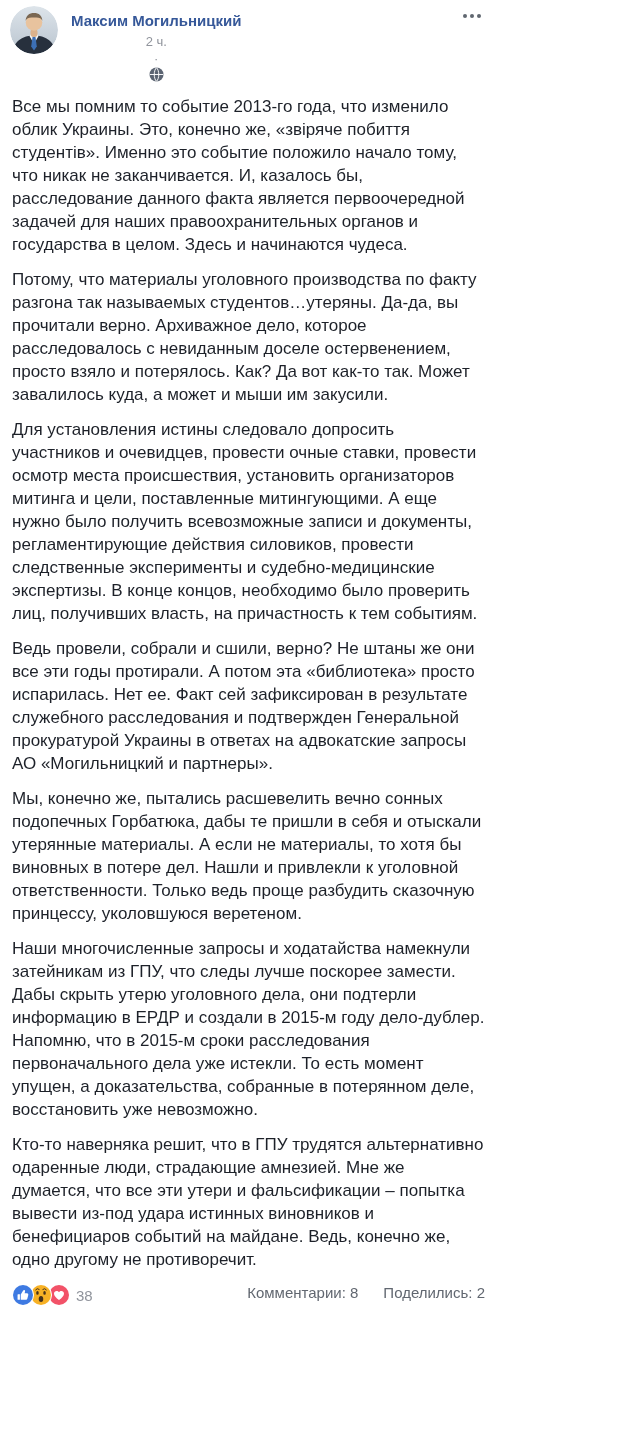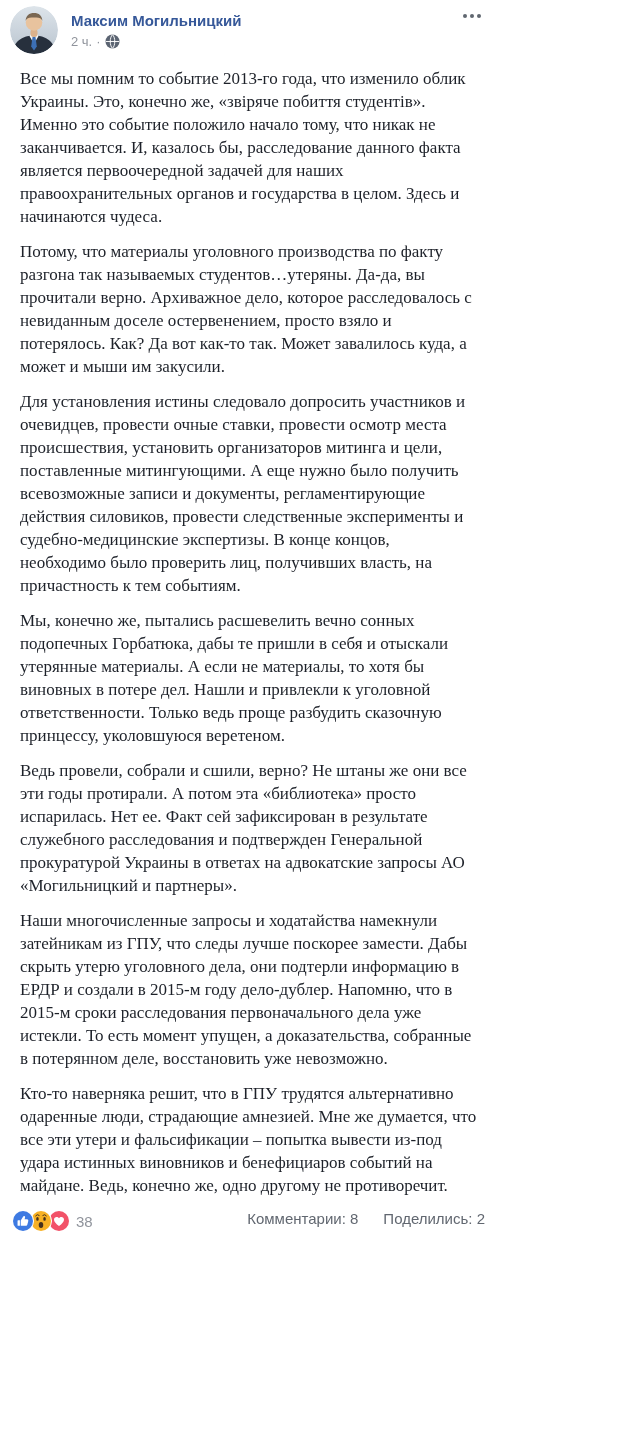--- a/index.html
+++ b/index.html
@@ -17,32 +17,32 @@
   .avatar {
     width: 48px; height: 48px; border-radius: 50%;
     overflow: hidden; flex: 0 0 48px; cursor: pointer;
   }
   .avatar svg { display: block; }
   .header-text { margin-left: 13px; padding-top: 5px; }
   .author {
     font-size: 15px; font-weight: bold; color: #365899;
     text-decoration: none; line-height: 19px; display: inline-block; cursor: pointer;
   }
-  .meta { margin-top: 3px; font-size: 13px; color: #90949c; display: flex; align-items: center; line-height: 17px; }
+  .meta { margin-top: 3px; font-size: 13px; color: #90949c; display: flex; align-items: center; line-height: 17px; flex-direction: column; }
   .meta .timestamp { cursor: pointer; }
   .meta .sep { margin: 0 4px; }
   .meta .globe { display: inline-flex; align-items: center; }
   .menu-btn {
     position: absolute; right: 14px; top: 8px;
     display: flex; gap: 3px; padding: 6px 2px; cursor: pointer;
   }
   .menu-btn .dot { width: 4px; height: 4px; border-radius: 50%; background: #606770; }
 
   
-  .post-text { padding: 0 20px; margin-top: 13px; font-family: Liberation Serif, serif; }
+  .post-text { padding: 0 12px; margin-top: 13px; }
   .post-paragraph {
     margin: 0 0 12px 0;
     font-size: 17px;
     line-height: 23px;
     color: #1d2129;
     letter-spacing: 0;
   }
   .post-paragraph:last-child { margin-bottom: 0; }
 
   
@@ -107,22 +107,22 @@
       <span class="dot"></span>
       <span class="dot"></span>
       <span class="dot"></span>
     </div>
   </div>
 
   <div class="post-text">
       <p class="post-paragraph">Все мы помним то событие 2013-го года, что изменило облик Украины. Это, конечно же, «звіряче побиття студентів». Именно это событие положило начало тому, что никак не заканчивается. И, казалось бы, расследование данного факта является первоочередной задачей для наших правоохранительных органов и государства в целом. Здесь и начинаются чудеса.</p>
       <p class="post-paragraph">Потому, что материалы уголовного производства по факту разгона так называемых студентов…утеряны. Да-да, вы прочитали верно. Архиважное дело, которое расследовалось с невиданным доселе остервенением, просто взяло и потерялось. Как? Да вот как-то так. Может завалилось куда, а может и мыши им закусили.</p>
       <p class="post-paragraph">Для установления истины следовало допросить участников и очевидцев, провести очные ставки, провести осмотр места происшествия, установить организаторов митинга и цели, поставленные митингующими. А еще нужно было получить всевозможные записи и документы, регламентирующие действия силовиков, провести следственные эксперименты и судебно-медицинские экспертизы. В конце концов, необходимо было проверить лиц, получивших власть, на причастность к тем событиям.</p>
+      <p class="post-paragraph">Ведь провели, собрали и сшили, верно? Не штаны же они все эти годы протирали. А потом эта «библиотека» просто испарилась. Нет ее. Факт сей зафиксирован в результате служебного расследования и подтвержден Генеральной прокуратурой Украины в ответах на адвокатские запросы АО «Могильницкий и партнеры».</p>
       <p class="post-paragraph">Мы, конечно же, пытались расшевелить вечно сонных подопечных Горбатюка, дабы те пришли в себя и отыскали утерянные материалы. А если не материалы, то хотя бы виновных в потере дел. Нашли и привлекли к уголовной ответственности. Только ведь проще разбудить сказочную принцессу, уколовшуюся веретеном.</p>
-      <p class="post-paragraph">Ведь провели, собрали и сшили, верно? Не штаны же они все эти годы протирали. А потом эта «библиотека» просто испарилась. Нет ее. Факт сей зафиксирован в результате служебного расследования и подтвержден Генеральной прокуратурой Украины в ответах на адвокатские запросы АО «Могильницкий и партнеры».</p>
       <p class="post-paragraph">Наши многочисленные запросы и ходатайства намекнули затейникам из ГПУ, что следы лучше поскорее замести. Дабы скрыть утерю уголовного дела, они подтерли информацию в ЕРДР и создали в 2015-м году дело-дублер. Напомню, что в 2015-м сроки расследования первоначального дела уже истекли. То есть момент упущен, а доказательства, собранные в потерянном деле, восстановить уже невозможно.</p>
       <p class="post-paragraph">Кто-то наверняка решит, что в ГПУ трудятся альтернативно одаренные люди, страдающие амнезией. Мне же думается, что все эти утери и фальсификации – попытка вывести из-под удара истинных виновников и бенефициаров событий на майдане. Ведь, конечно же, одно другому не противоречит.</p>
     </div>
 
   <div class="footer">
     <div class="reactions">
       <span class="r-icon z3">
         <svg viewBox="0 0 22 22" aria-hidden="true">
           <circle cx="11" cy="11" r="11" fill="#3e7ae2"></circle>
           <path d="M5.6 10.1h2v6.1h-2c-.3 0-.6-.3-.6-.6v-4.9c0-.3.3-.6.6-.6zM8.5 10.4l2.7-4.3c.2-.4.6-.6 1-.6.7 0 1.3.7 1.1 1.4l-.5 2.3h2.7c.9 0 1.5.8 1.3 1.7l-1 3.9c-.2.8-.9 1.4-1.7 1.4H8.5z" fill="#fff"></path>

